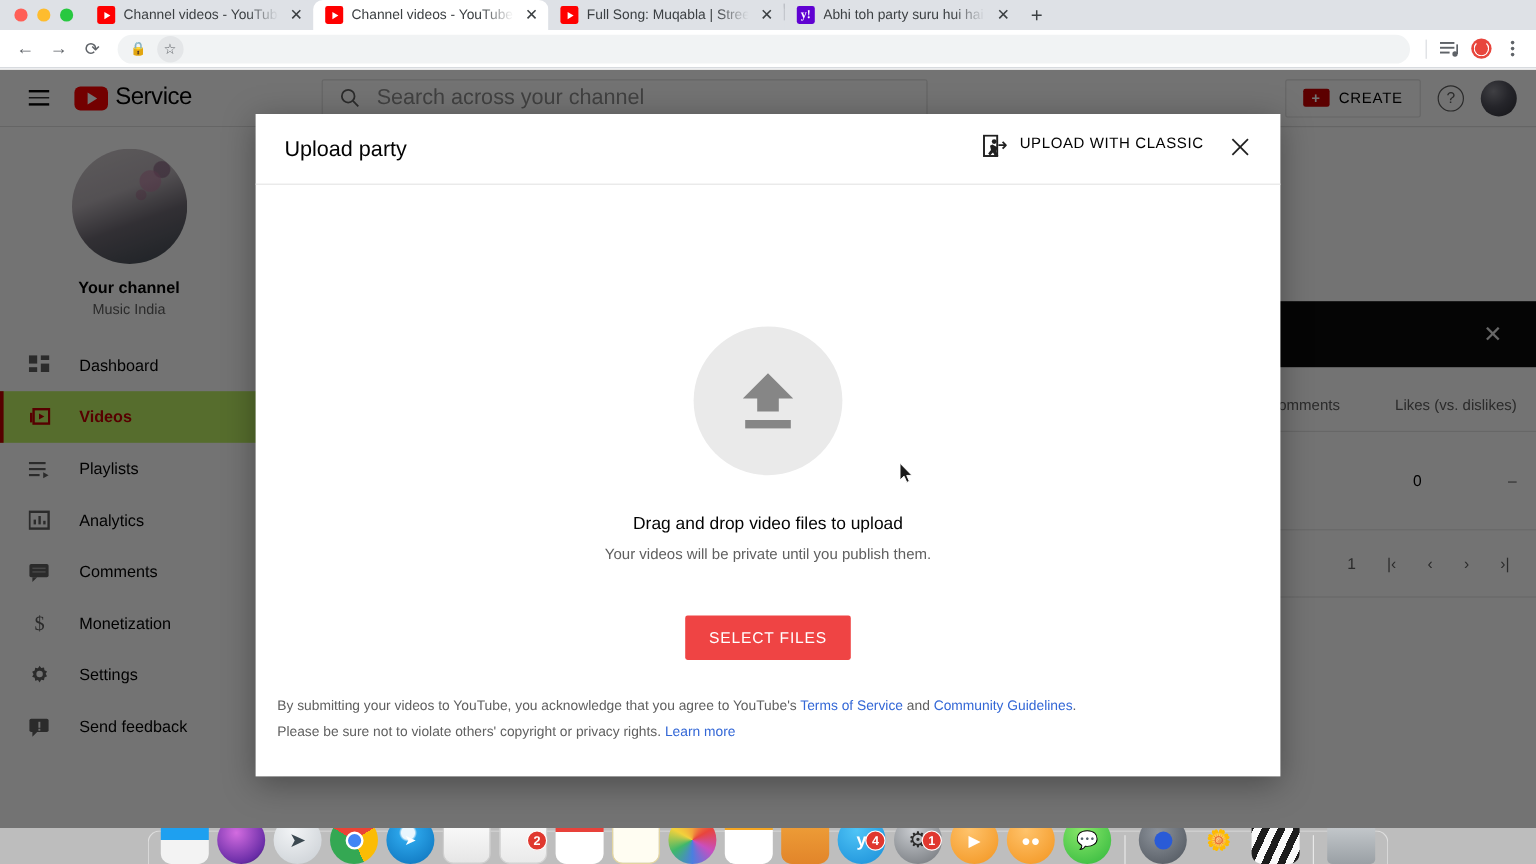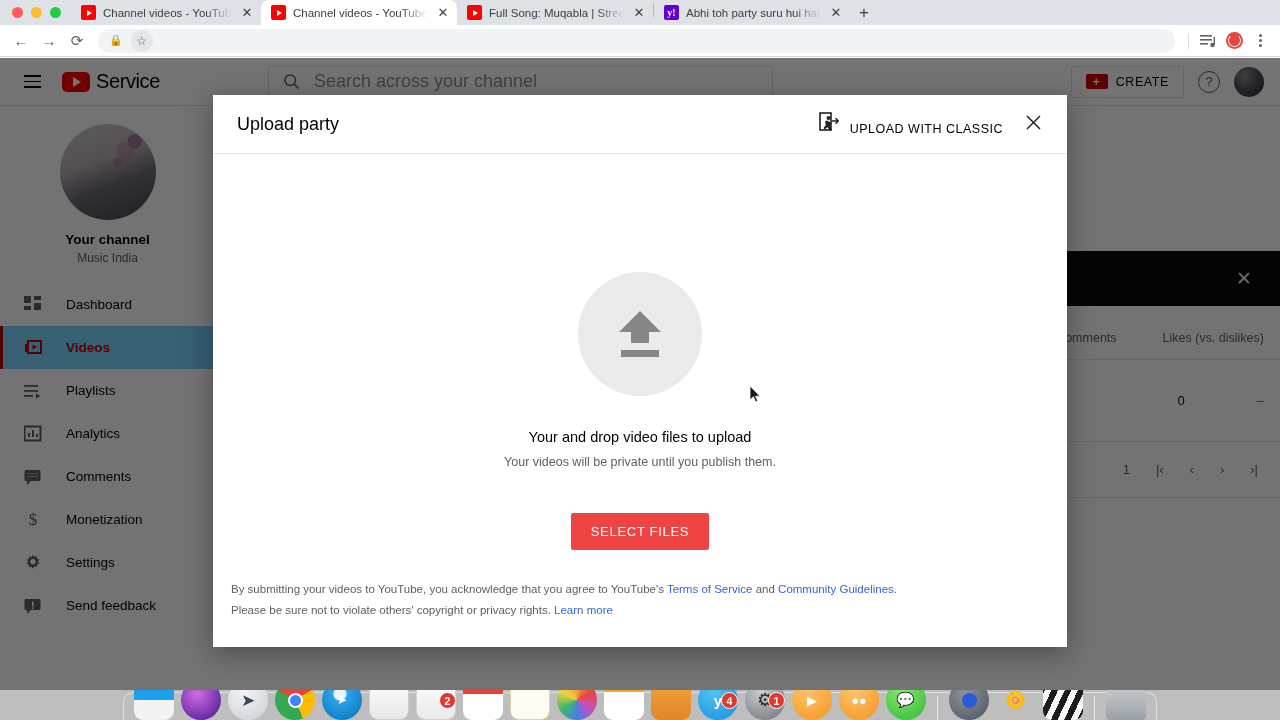--- a/index.html
+++ b/index.html
@@ -186,21 +186,21 @@
       linear-gradient(160deg, #cfc9cc 0%, #b9b2b8 38%, #6f6a74 62%, #3f4a52 100%);
   }
   .chan-name { font-size: 13.5px; font-weight: bold; color: #030303; margin-top: 12px; }
   .chan-sub { font-size: 12px; color: #606060; margin-top: 4px; }
   .nav-item {
     height: 43px; display: flex; align-items: center; gap: 22px;
     padding-left: 22px;
     font-size: 13.5px; color: #030303;
     position: relative;
   }
-  .nav-item.active { background: #7dd3fc; color: #c00000; font-weight: bold; }
+  .nav-item.active { background: #bef264; color: #c00000; font-weight: bold; }
   .nav-item.active::before {
     content:""; position:absolute; left:0; top:0; bottom:0; width:3px; background:#c00000;
   }
   .nav-ico { width: 22px; height: 22px; display:flex; align-items:center; justify-content:center; color:#606060; }
   .nav-item.active .nav-ico { color:#c00000; }
 
   .content { flex: 1 1 auto; position: relative; }
   .black-banner {
     position: absolute; top: 145px; left: 0; right: 0; height: 55px;
     background: #0d0d0d;
@@ -243,21 +243,21 @@
     display: flex; flex-direction: column;
   }
   .modal-head {
     height: 59px; flex: 0 0 59px;
     display: flex; align-items: center;
     padding: 0 24px 0 24px;
     border-bottom: 1px solid #e5e5e5;
   }
   .modal-title { font-size: 18px; color: #030303; }
   .modal-head-right { margin-left: auto; display: flex; align-items: center; gap: 20px; }
-  .classic-btn { display: flex; align-items: flex-end; gap: 11px; }
+  .classic-btn { display: flex; align-items: flex-start; gap: 11px; }
   .classic-label { font-size: 12.5px; letter-spacing: 0.5px; color: #030303; }
   .modal-close { font-size: 17px; color: #030303; line-height: 1; width: 20px; text-align:center;}
 
   .modal-body {
     flex: 1 1 auto;
     display: flex; flex-direction: column;
     align-items: center;
     position: relative;
   }
   .drop-circle {
@@ -566,21 +566,21 @@
         </div>
       </div>
 
       <div class="modal-body">
         <div class="drop-circle">
           <svg width="62" height="58" viewBox="0 0 62 58" aria-hidden="true">
             <polygon points="31,6 52,27 40,27 40,38 22,38 22,27 10,27" fill="#868686"></polygon>
             <rect x="12" y="45" width="38" height="7" fill="#868686"></rect>
           </svg>
         </div>
-        <div class="drop-main">Your and drop video files to upload</div>
+        <div class="drop-main">Drag and drop video files to upload</div>
         <div class="drop-sub">Your videos will be private until you publish them.</div>
         <button class="select-btn">SELECT FILES</button>
 
         <div class="legal">
           <div>
             <span>By submitting your videos to YouTube, you acknowledge that you agree to YouTube's </span><a href="#">Terms of Service</a><span> and </span><a href="#">Community Guidelines</a><span>.</span>
           </div>
           <div>
             <span>Please be sure not to violate others' copyright or privacy rights. </span><a href="#">Learn more</a>
           </div>

